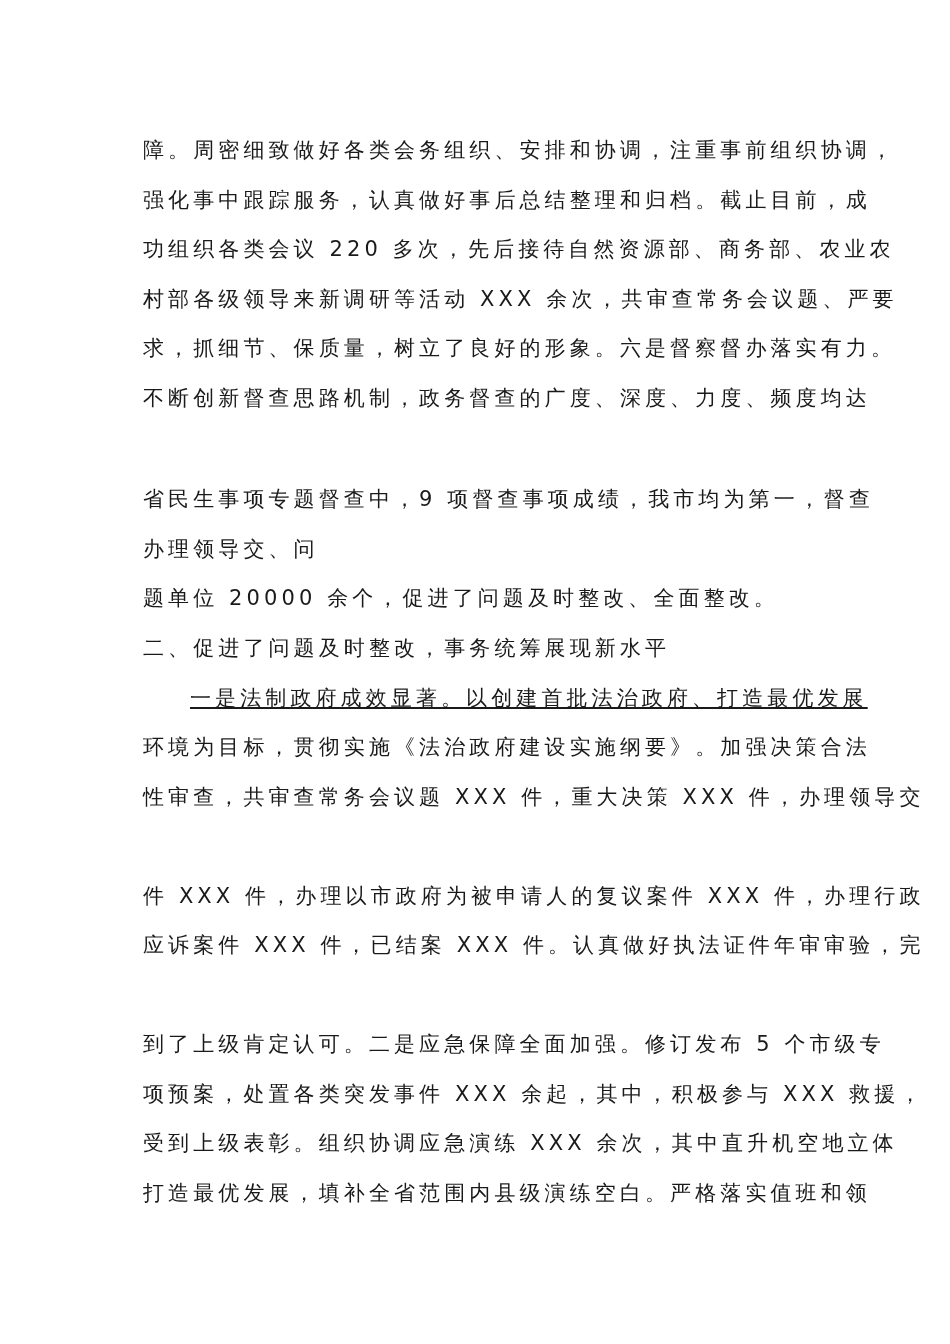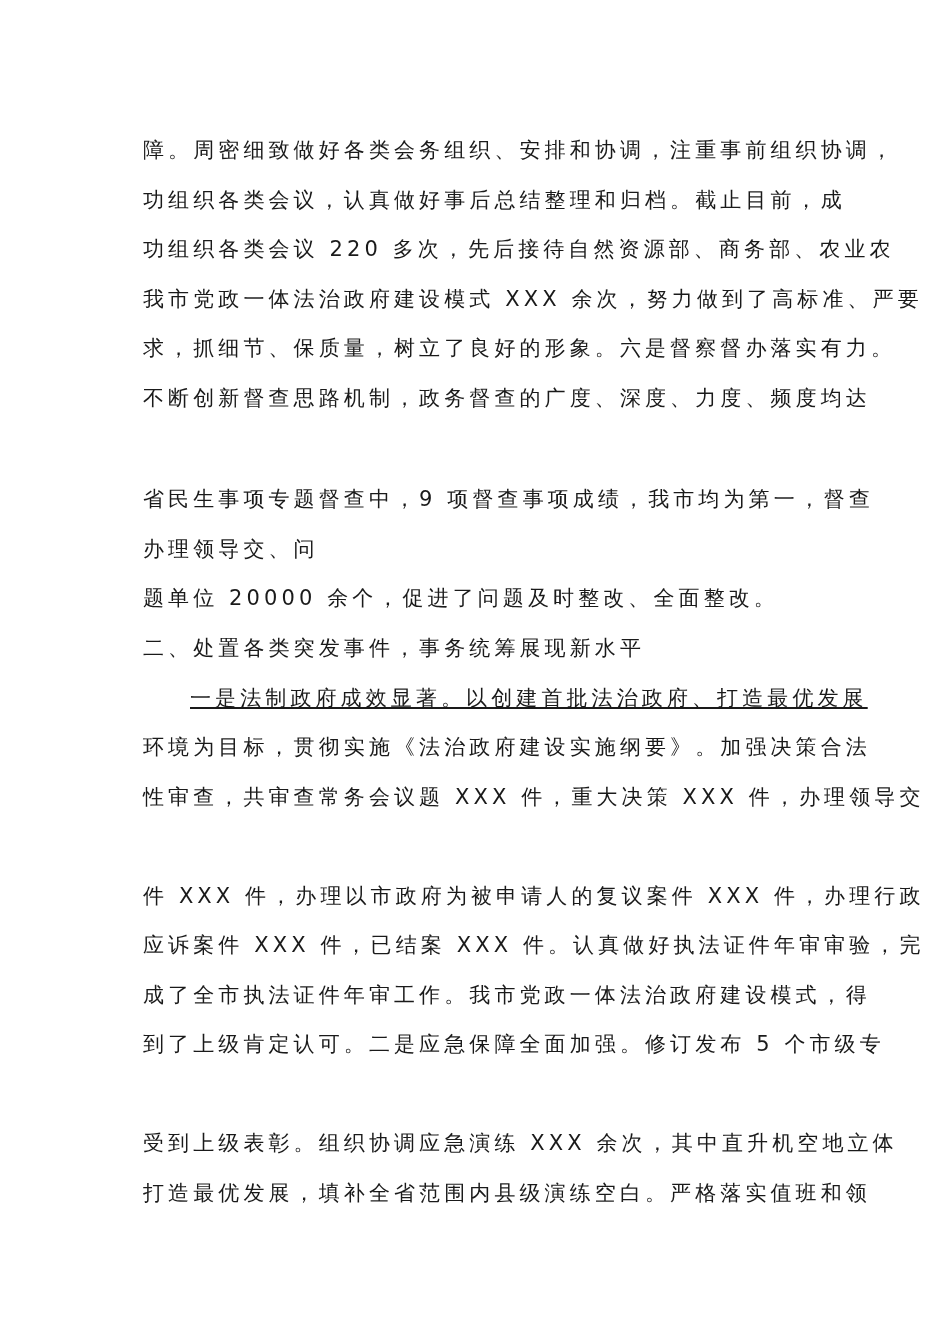--- a/index.html
+++ b/index.html
@@ -8,31 +8,31 @@
   .page { position:absolute; left:0; top:0; width:830px; height:1344px; background:#fff; }
   .line { position:absolute; left:143px; white-space:nowrap; font-size:21px; line-height:28px;
           letter-spacing:4.1px; }
   .indent { left:190px;text-decoration:underline; }
 </style>
 </head>
 <body>
 
 <div class="page">
   <div class="line" style="top:136px">障。周密细致做好各类会务组织、安排和协调，注重事前组织协调，</div>
-  <div class="line" style="top:186px">功组织各类会议，认真做好事后总结整理和归档。截止目前，成</div>
+  <div class="line" style="top:186px">强化事中跟踪服务，认真做好事后总结整理和归档。截止目前，成</div>
   <div class="line" style="top:235px">功组织各类会议 220 多次，先后接待自然资源部、商务部、农业农</div>
-  <div class="line" style="top:285px">我市党政一体法治政府建设模式 XXX 余次，努力做到了高标准、严要</div>
+  <div class="line" style="top:285px">村部各级领导来新调研等活动 XXX 余次，共审查常务会议题、严要</div>
   <div class="line" style="top:334px">求，抓细节、保质量，树立了良好的形象。六是督察督办落实有力。</div>
   <div class="line" style="top:384px">不断创新督查思路机制，政务督查的广度、深度、力度、频度均达</div>
   <div class="line" style="top:485px">省民生事项专题督查中，9 项督查事项成绩，我市均为第一，督查</div>
   <div class="line" style="top:535px">办理领导交、问</div>
   <div class="line" style="top:584px">题单位 20000 余个，促进了问题及时整改、全面整改。</div>
-  <div class="line" style="top:634px">二、处置各类突发事件，事务统筹展现新水平</div>
+  <div class="line" style="top:634px">二、促进了问题及时整改，事务统筹展现新水平</div>
   <div class="line indent" style="top:684px">一是法制政府成效显著。以创建首批法治政府、打造最优发展</div>
   <div class="line" style="top:733px">环境为目标，贯彻实施《法治政府建设实施纲要》。加强决策合法</div>
   <div class="line" style="top:783px">性审查，共审查常务会议题 XXX 件，重大决策 XXX 件，办理领导交</div>
   <div class="line" style="top:882px">件 XXX 件，办理以市政府为被申请人的复议案件 XXX 件，办理行政</div>
   <div class="line" style="top:931px">应诉案件 XXX 件，已结案 XXX 件。认真做好执法证件年审审验，完</div>
-  <div class="line" style="top:981px">成了全市执法证件年审工作。我市党政一体法治政府建设模式，得</div>
   <div class="line" style="top:1030px">到了上级肯定认可。二是应急保障全面加强。修订发布 5 个市级专</div>
+  <div class="line" style="top:1080px">项预案，处置各类突发事件 XXX 余起，其中，积极参与 XXX 救援，</div>
   <div class="line" style="top:1129px">受到上级表彰。组织协调应急演练 XXX 余次，其中直升机空地立体</div>
   <div class="line" style="top:1179px">打造最优发展，填补全省范围内县级演练空白。严格落实值班和领</div>
 </div>
 
 </body></html>

